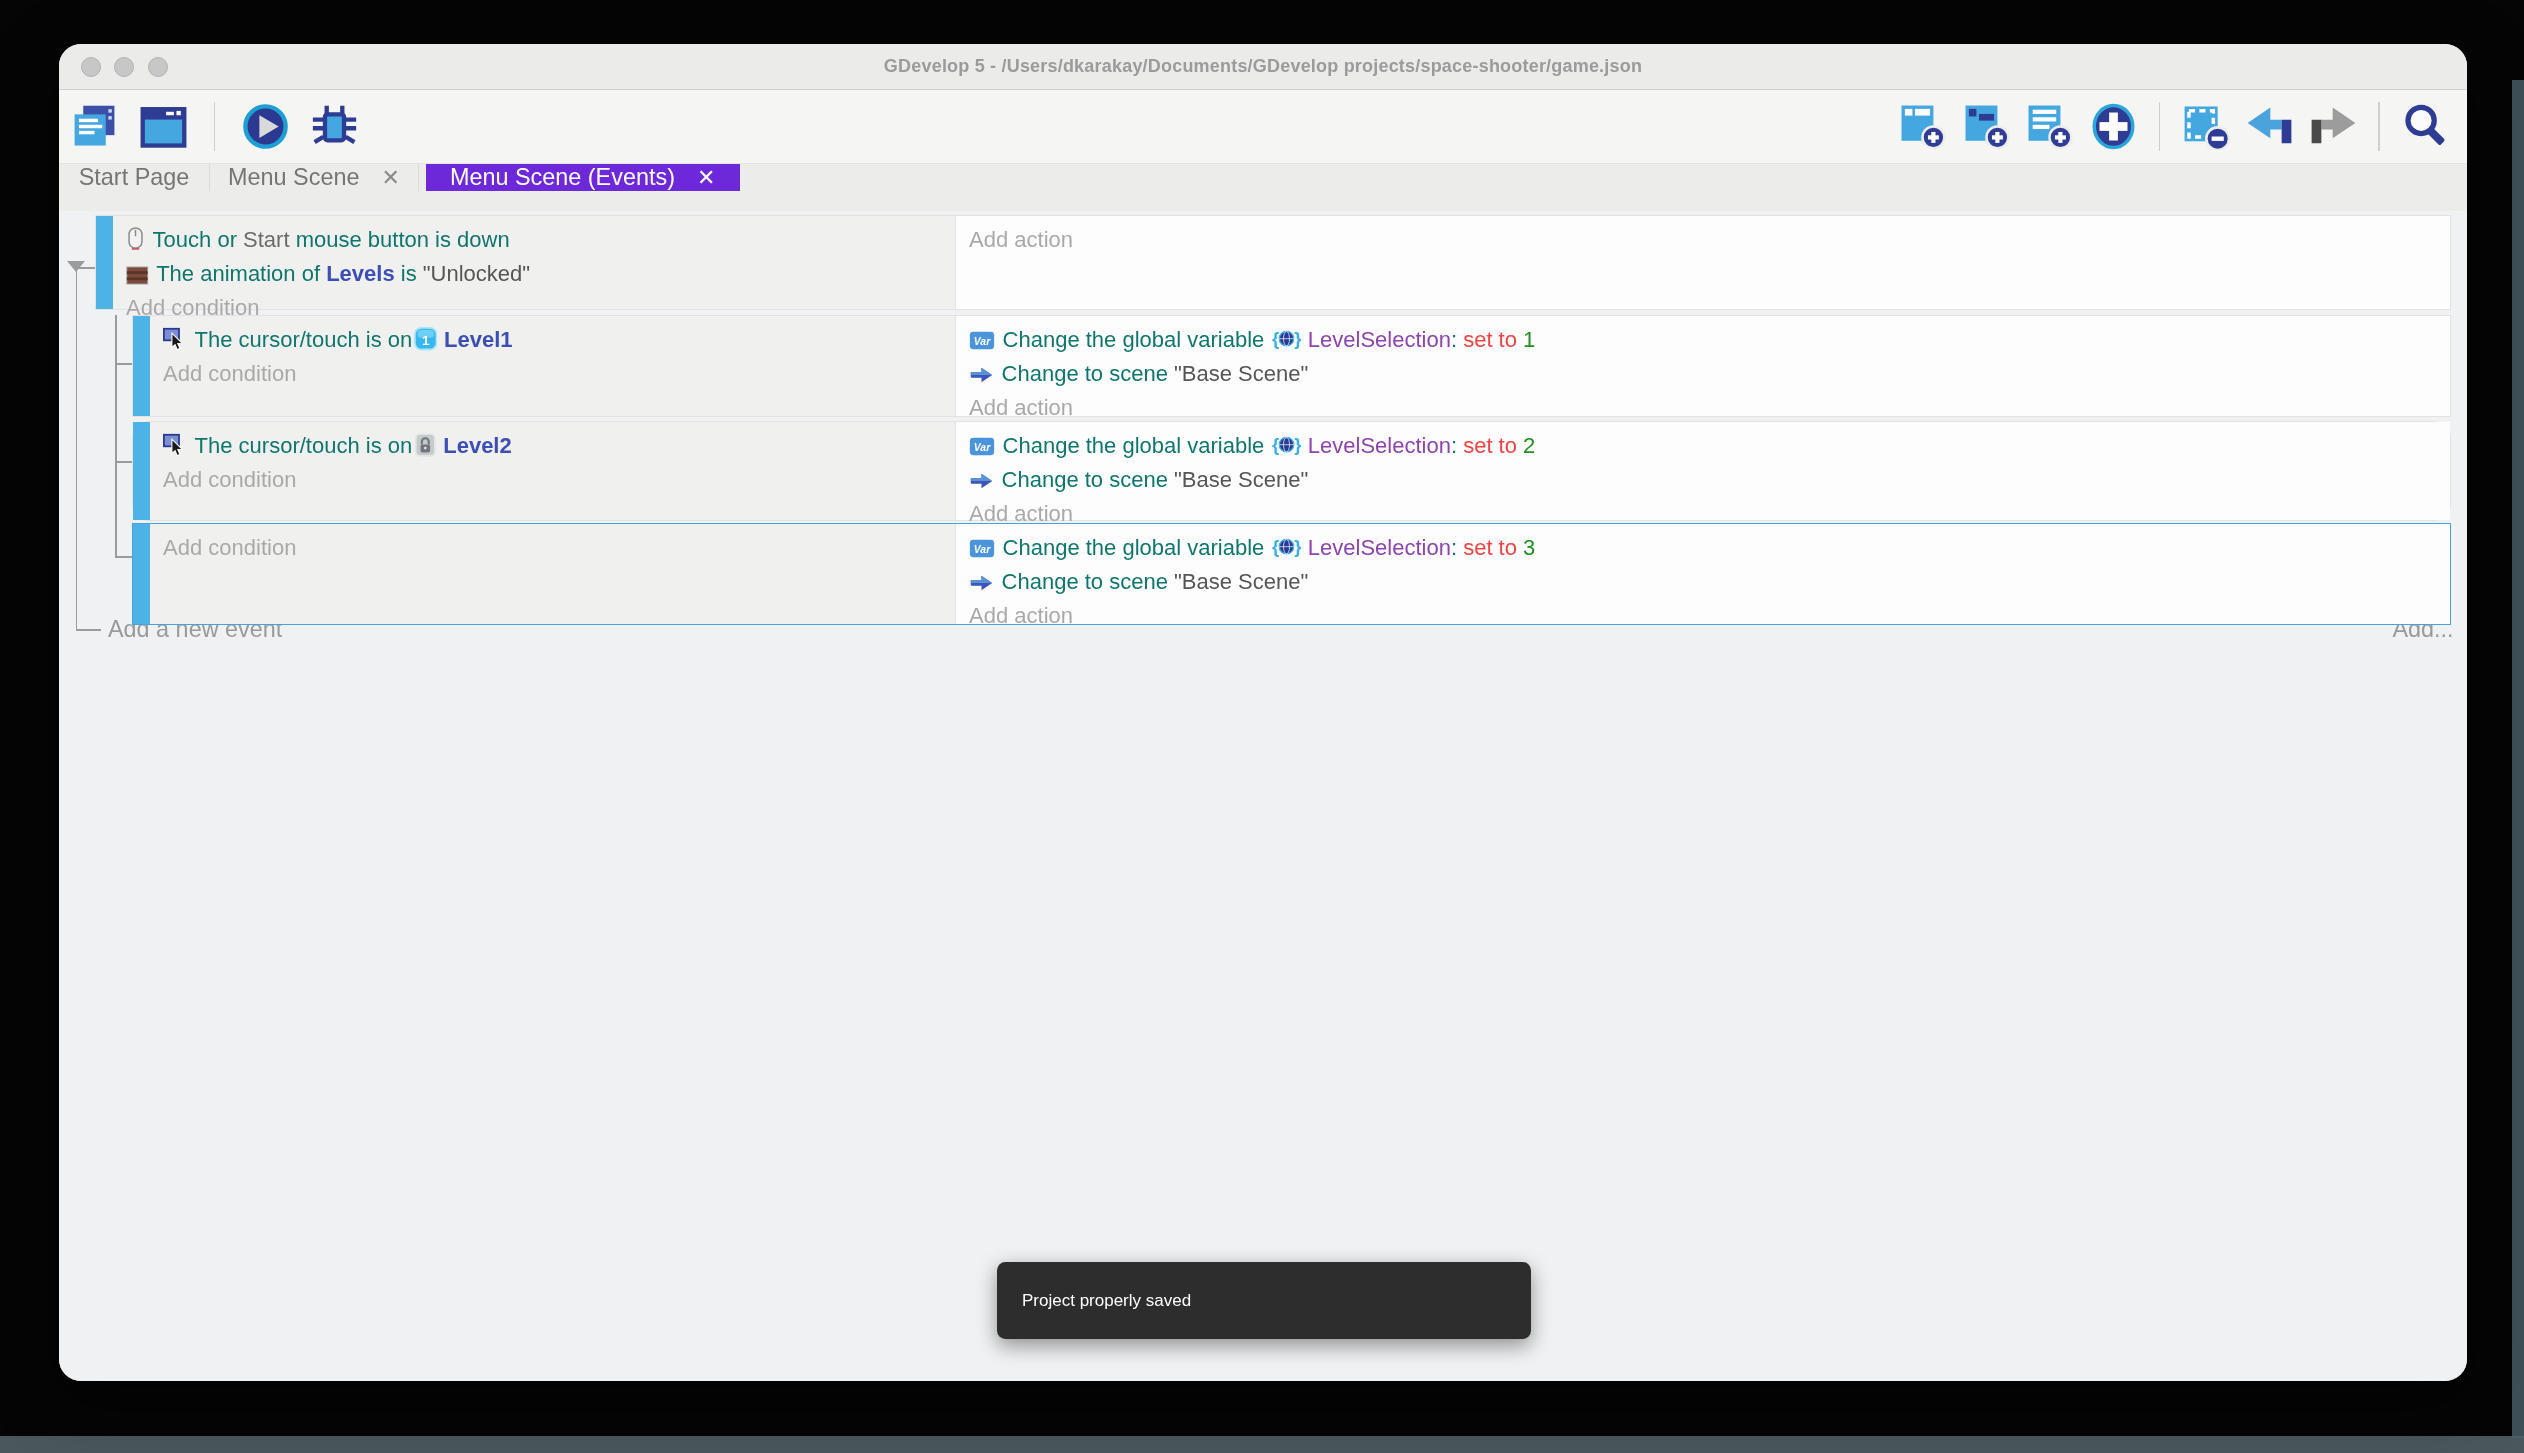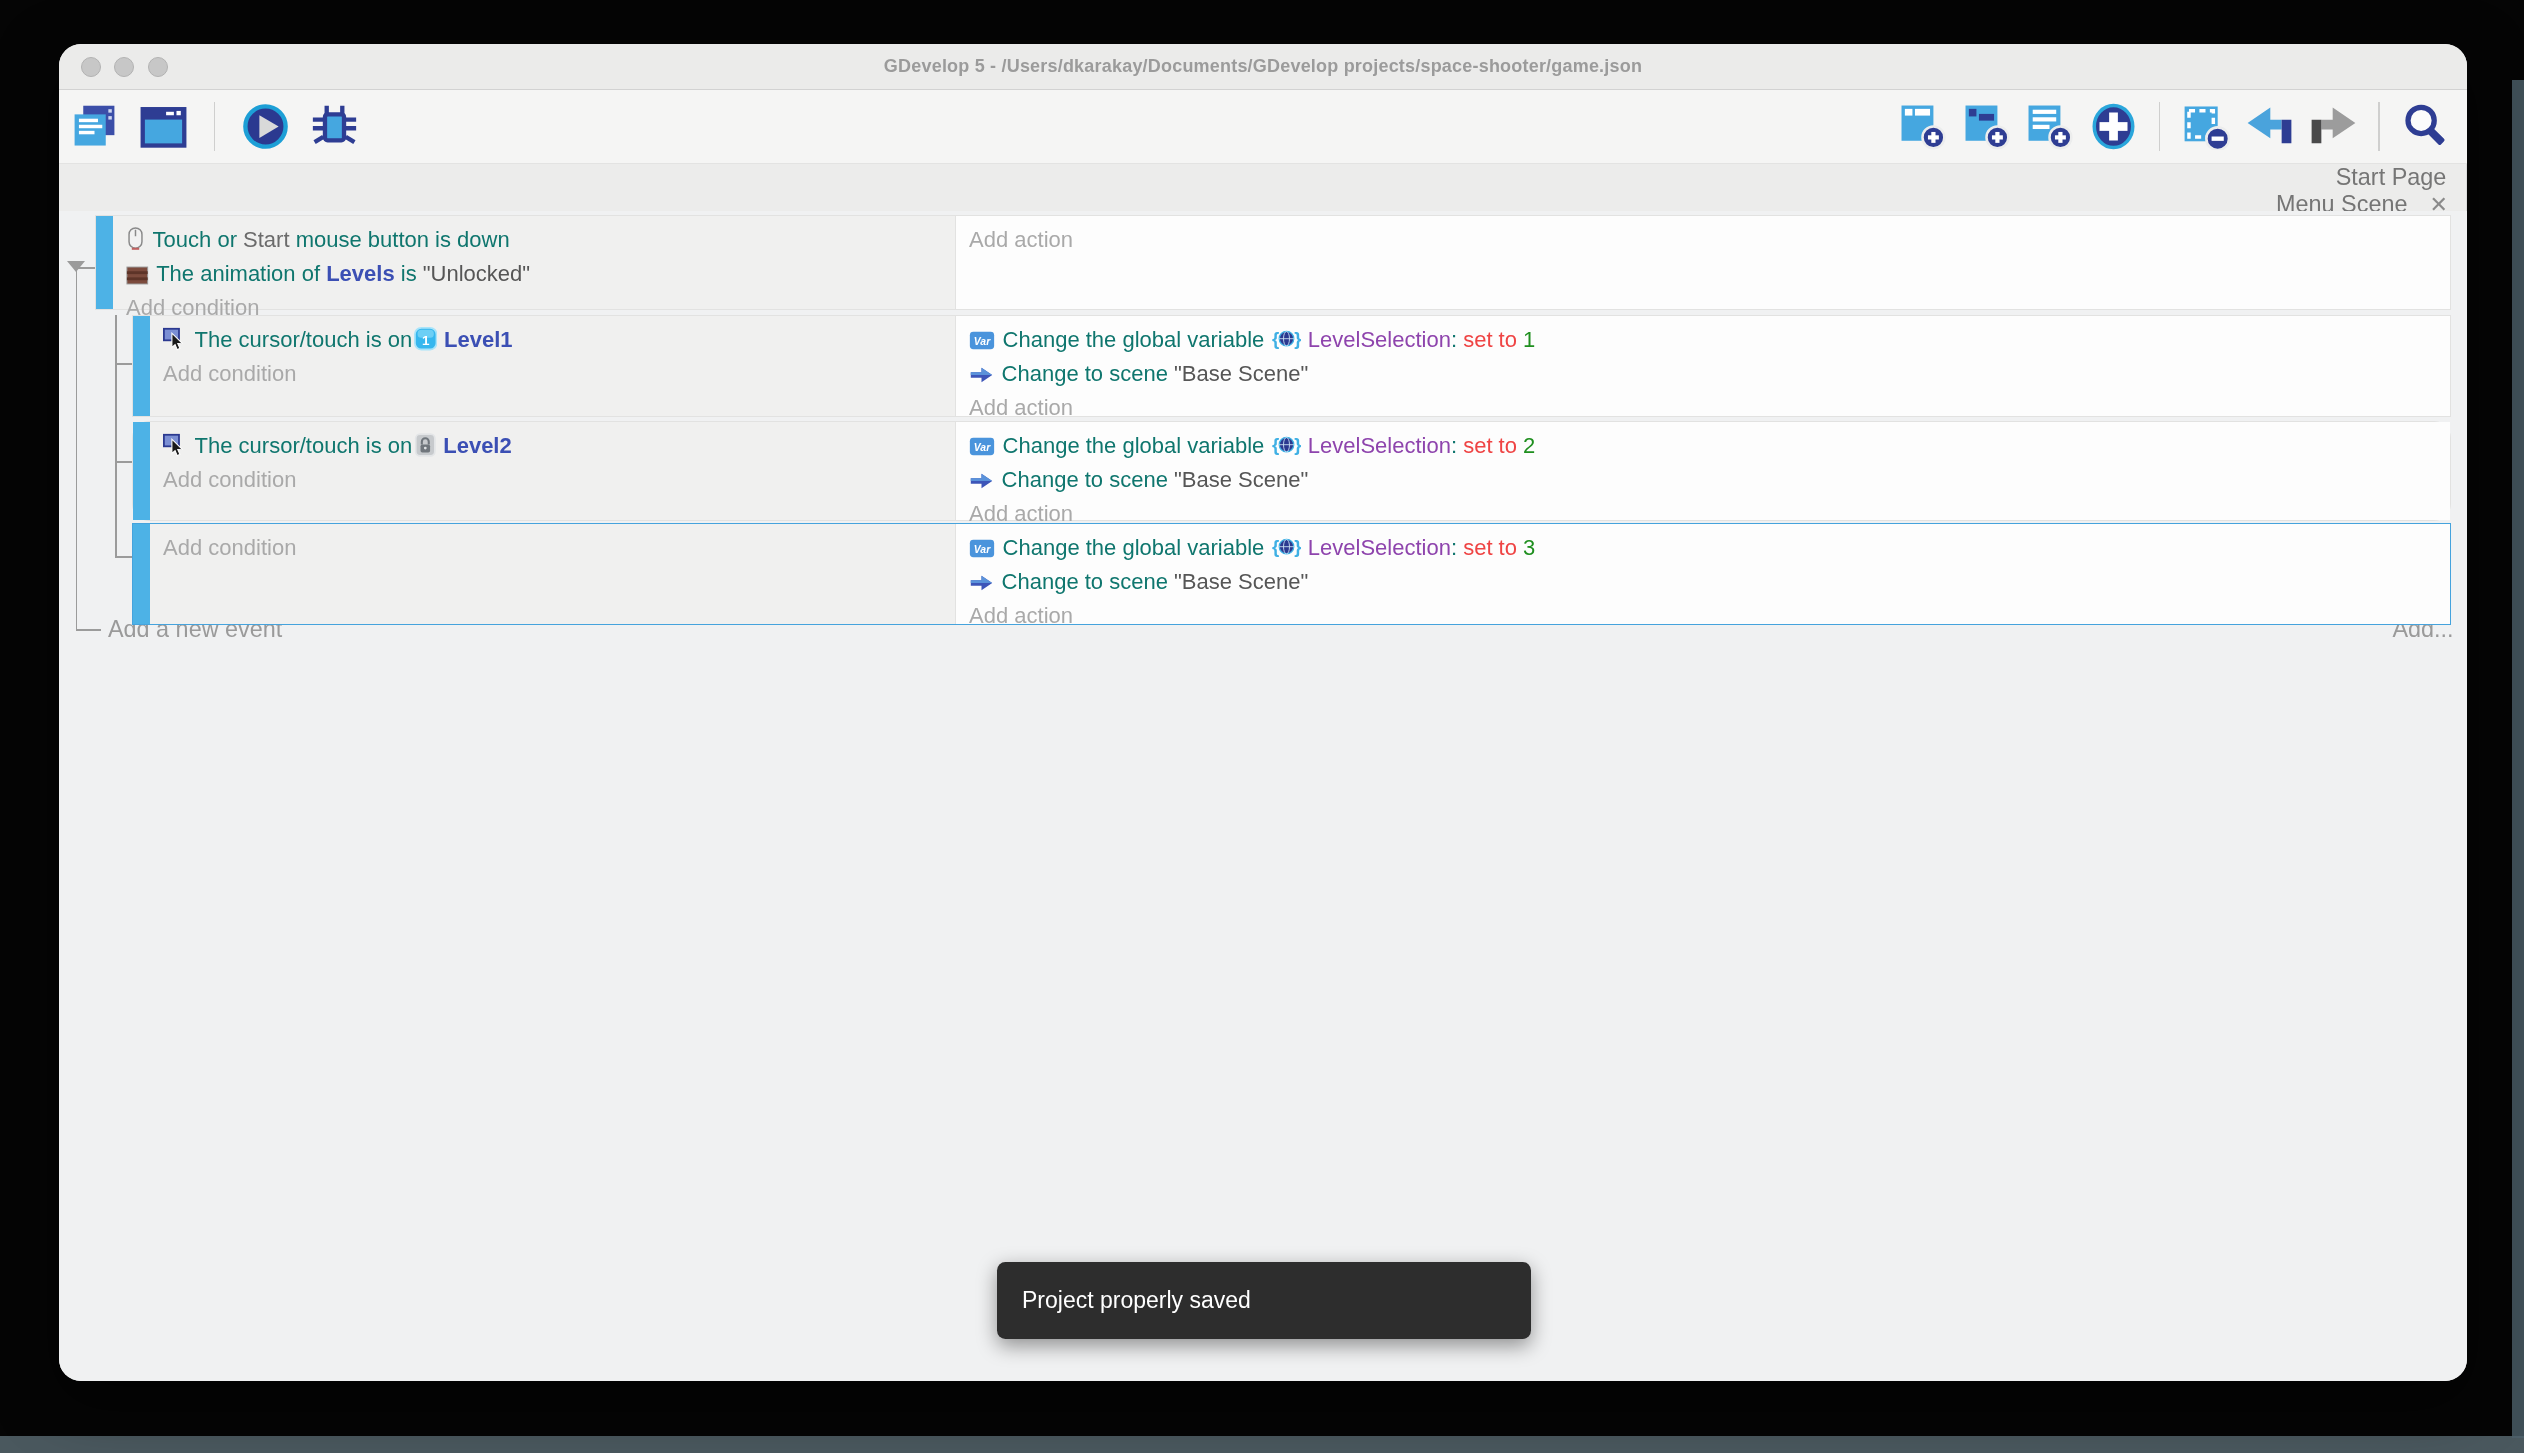--- a/index.html
+++ b/index.html
@@ -19,21 +19,21 @@
   .title{font-size:18px;font-weight:700;color:#9b9b9b;letter-spacing:0.2px;}
 
   .toolbar{position:relative;height:73px;background:#f5f5f4;border-bottom:1.7px solid #e3e3e2;
     display:flex;align-items:center;}
   .tb-left{display:flex;align-items:center;gap:22px;padding-left:11.7px;}
   .tb-right{position:absolute;right:18.4px;top:0;height:100%;display:flex;align-items:center;gap:16.7px;}
   .tb-btn{width:47px;height:47px;display:flex;align-items:center;justify-content:center;cursor:pointer;}
   .tb-btn svg{display:block;}
   .tb-divider{width:1.7px;height:49px;background:#cfcfce;margin:0 5px;}
 
-  .tabbar{height:47px;background:#ececeb;display:flex;align-items:flex-end;flex-direction:column;}
+  .tabbar{height:47px;background:#ececeb;display:flex;align-items:flex-start;}
   .tab{display:flex;align-items:center;justify-content:center;gap:22px;font-size:23.4px;color:#757575;
     box-sizing:border-box;border-right:1.7px solid #dcdcdb;cursor:pointer;}
   .tab .close{font-size:22px;color:#8a8a8a;cursor:pointer;line-height:1;}
   .tab.active{background:#6d28d9;color:#ffffff;border-right:none;}
   .tab.active .close{color:#ffffff;}
 
   .sheet{position:relative;height:1170px;background:#f0f1f2;overflow:hidden;}
 
   
   .tree{position:absolute;background:#9b9b9b;}
@@ -59,21 +59,21 @@
   .seg-setto{color:#ef4444;}
   .seg-number{color:#1f8f1f;}
   .seg-placeholder{color:#a9a9a9;}
 
   .add-new-event{position:absolute;left:49px;top:405px;font-size:23.4px;color:#9a9a9a;cursor:pointer;}
   .add-more{position:absolute;right:13.4px;top:405px;font-size:23.4px;color:#9a9a9a;cursor:pointer;}
 
   .toast{position:absolute;left:938px;top:1218px;width:534px;height:77px;background:#2d2d2d;
     border-radius:8.4px;box-shadow:0 6.7px 20px rgba(0,0,0,.4);display:flex;align-items:center;
     padding-left:25px;box-sizing:border-box;}
-  .toast span{color:#ffffff;font-size:23px;}
+  .toast span{color:#ffffff;font-size:17px;}
 </style>
 </head>
 <body>
 
 <div id="screen">
   <div class="edge-bottom"></div>
   <div class="edge-right"></div>
 
   <div id="window">
 

